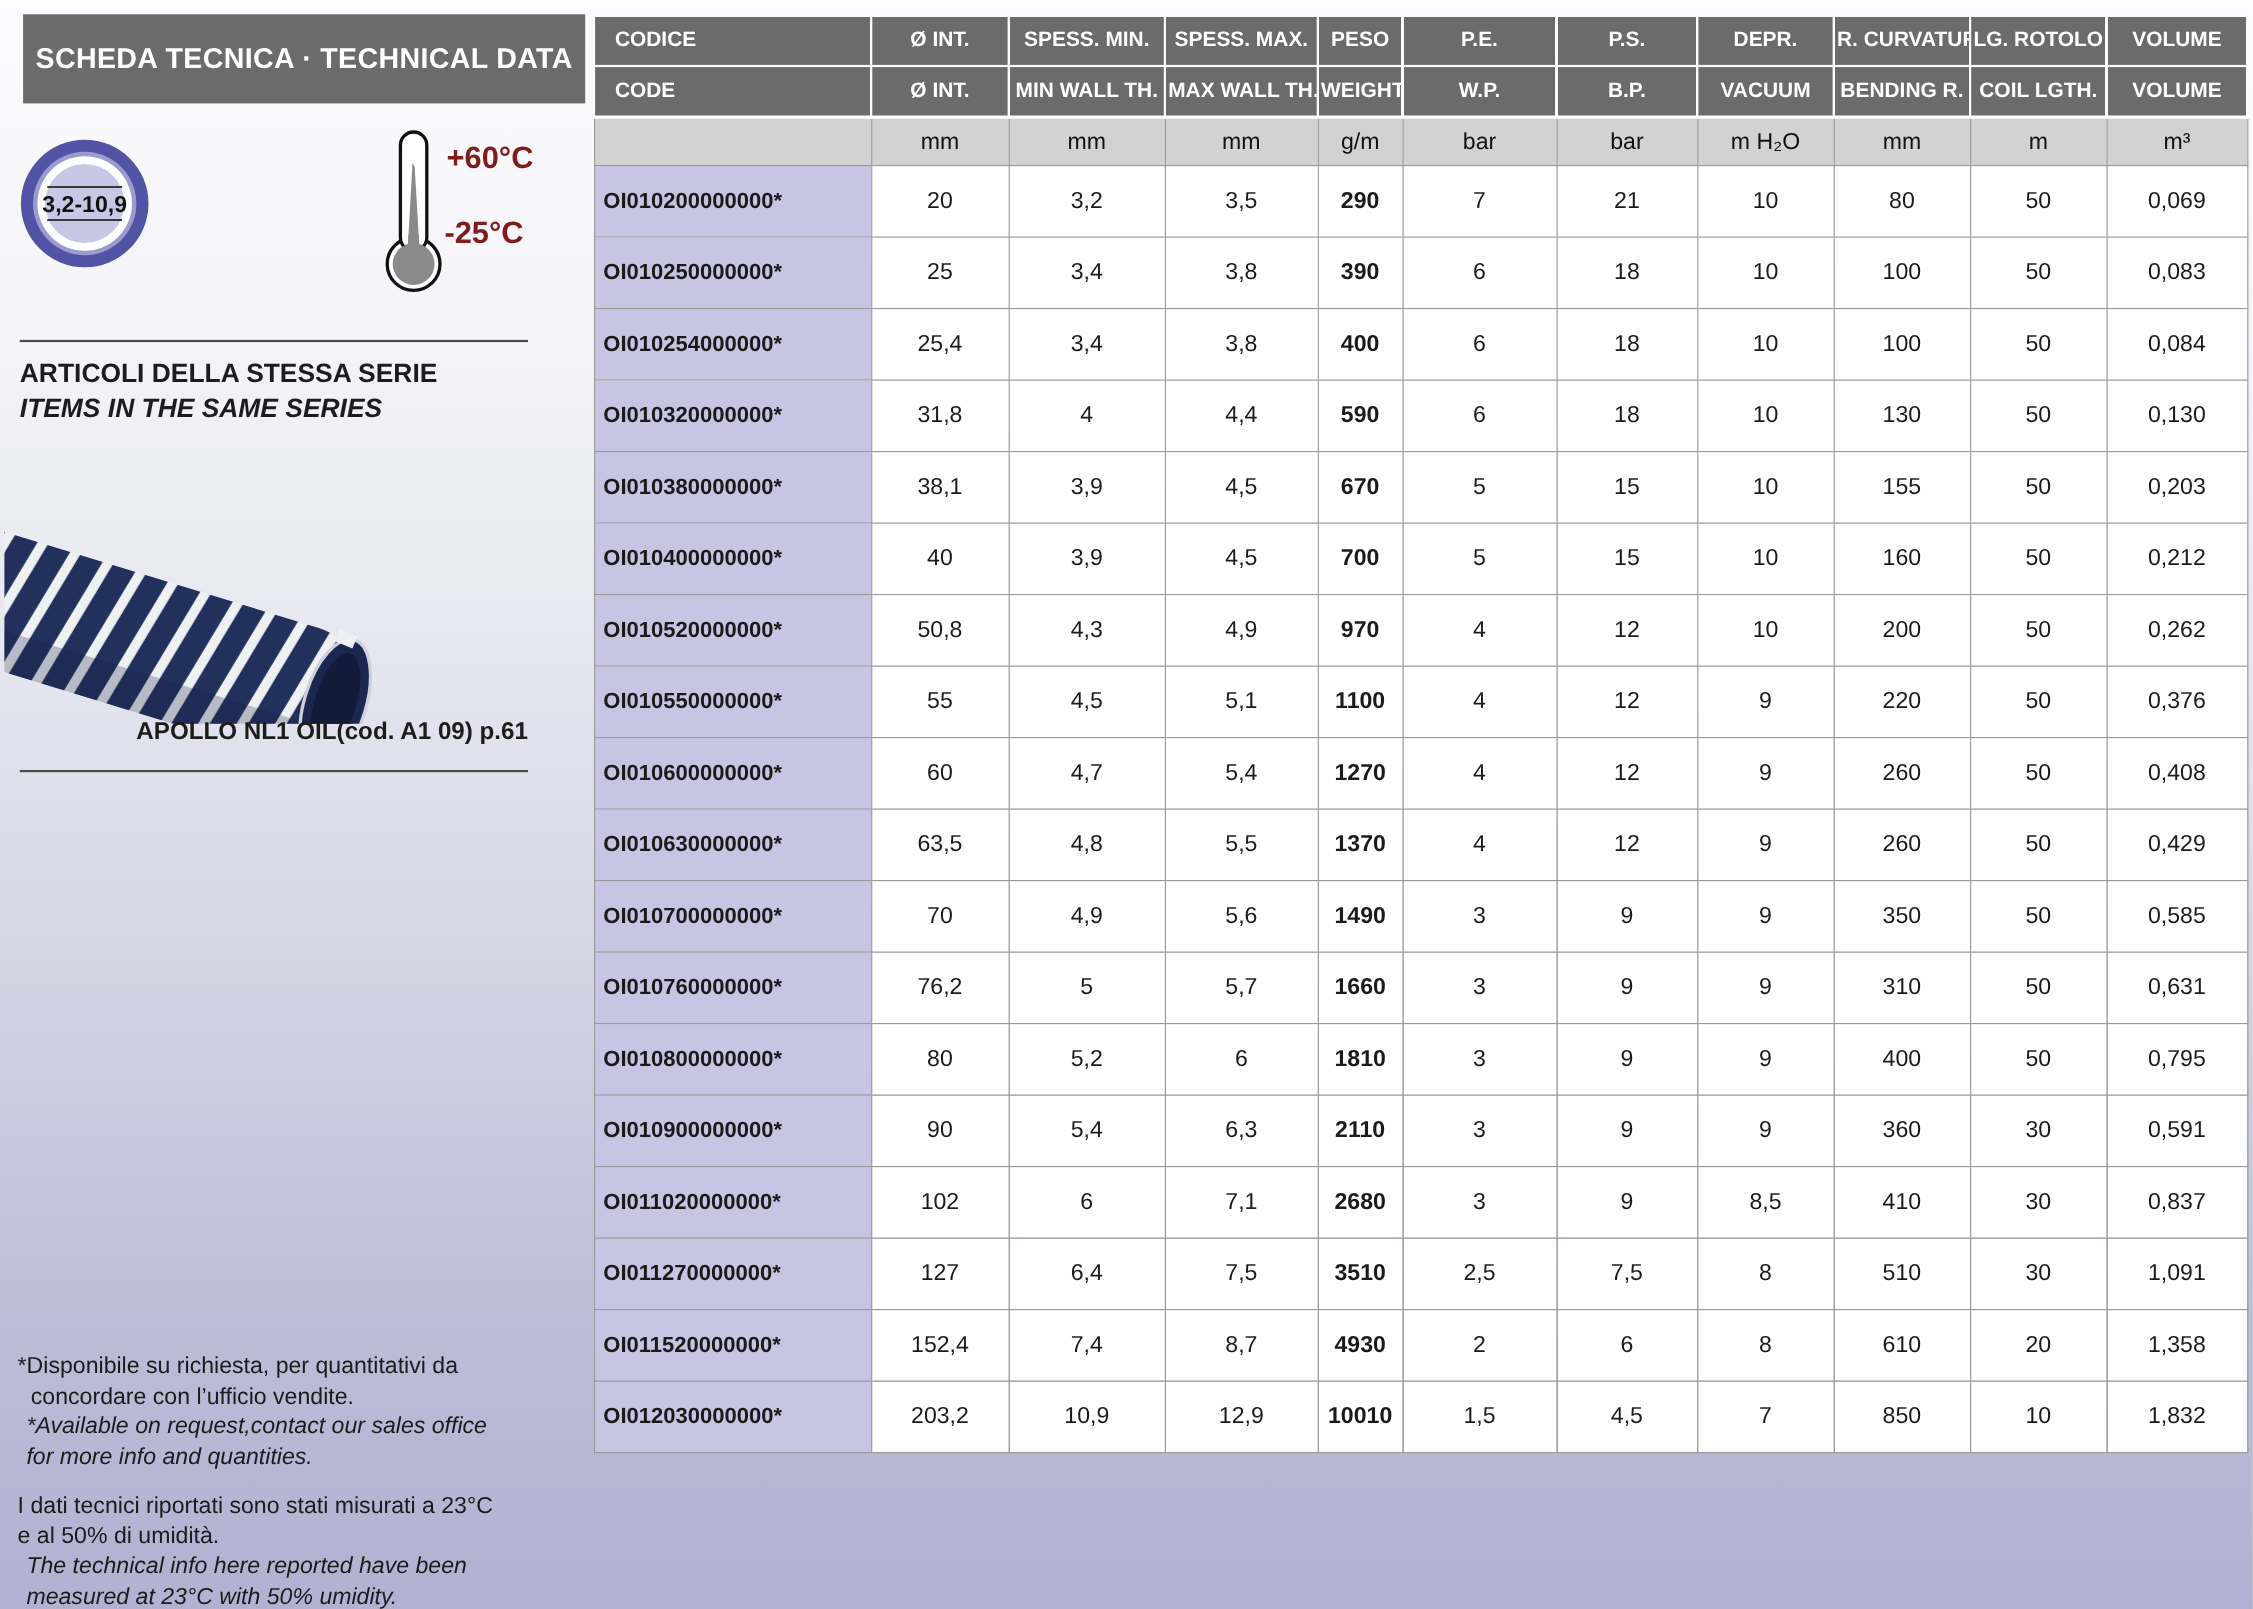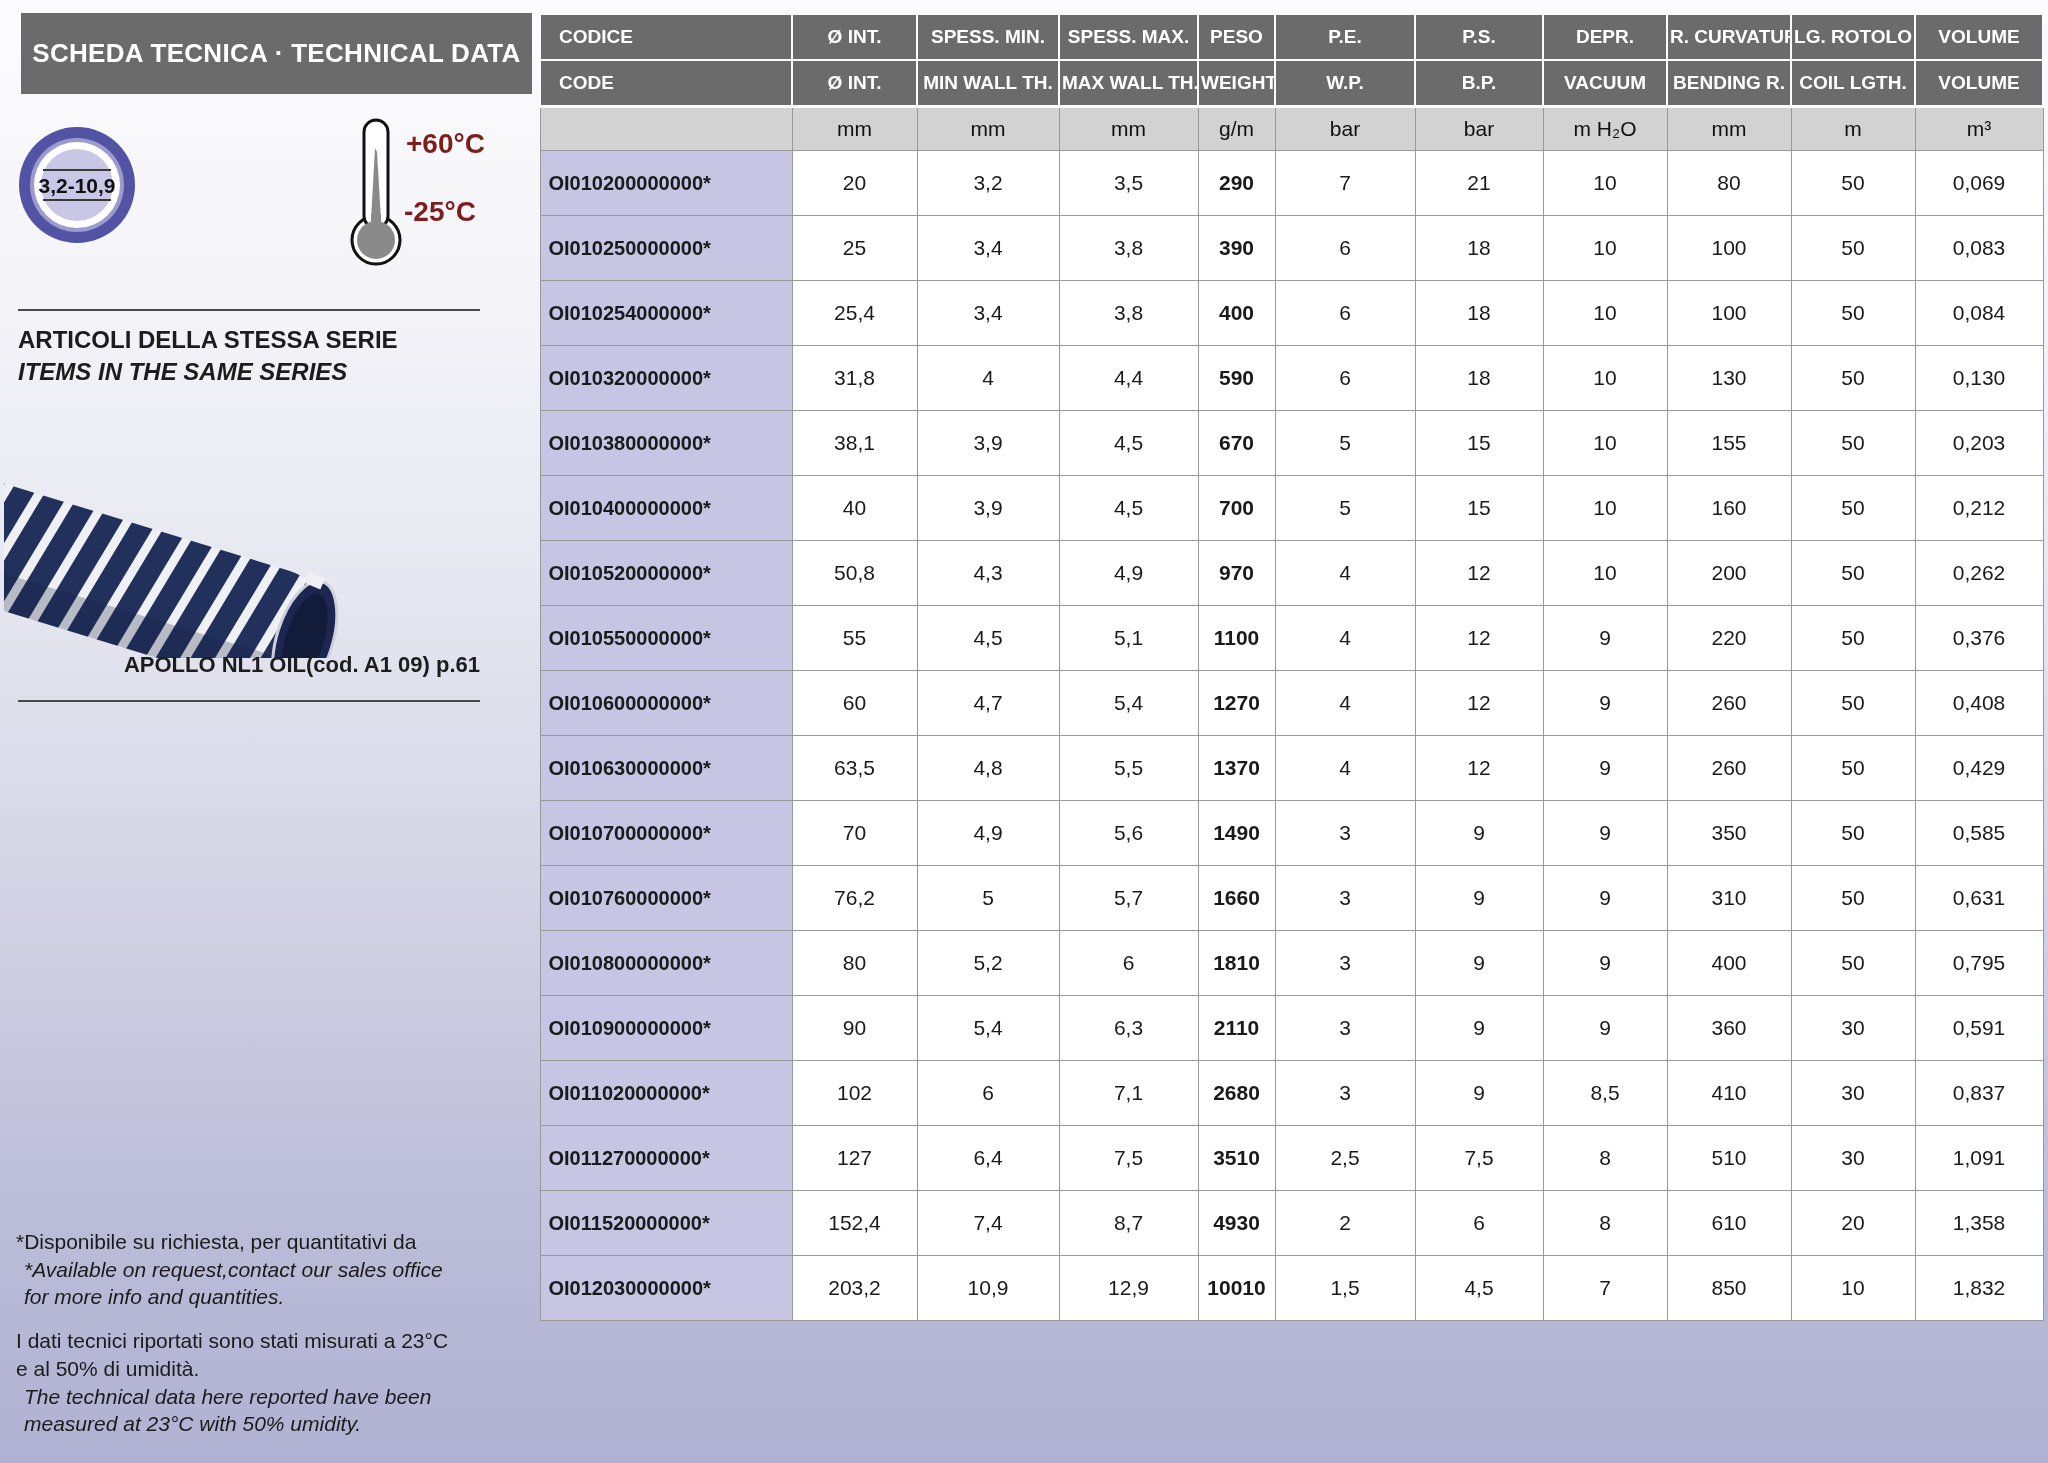--- a/index.html
+++ b/index.html
@@ -105,25 +105,26 @@
       <ellipse cx="352" cy="61" rx="19" ry="47" fill="#121b3a"></ellipse>
       <rect x="335" y="-4" width="18" height="12" fill="#eef0f4" transform="rotate(6 344 2)"></rect>
     </g>
   </svg>
 </div>
 <div class="caption">APOLLO NL1 OIL(cod. A1 09) p.61</div>
 <div class="rule rule2"></div>
 
 <div class="footnotes">
   <p>*Disponibile su richiesta, per quantitativi da</p>
+  <p class="fn-it2">concordare con l’ufficio vendite.</p>
   <p class="italic">*Available on request,contact our sales office</p>
   <p class="italic">for more info and quantities.</p>
   <p class="fn-gap">I dati tecnici riportati sono stati misurati a 23°C</p>
   <p>e al 50% di umidità.</p>
-  <p class="italic">The technical data here reported have been</p>
+  <p class="italic">The technical info here reported have been</p>
   <p class="italic">measured at 23°C with 50% umidity.</p>
 </div>
 
 <table class="tech">
   <colgroup>
     <col style="width:252px">
       <col style="width:125px">
       <col style="width:142px">
       <col style="width:139px">
     <col style="width:77px">

